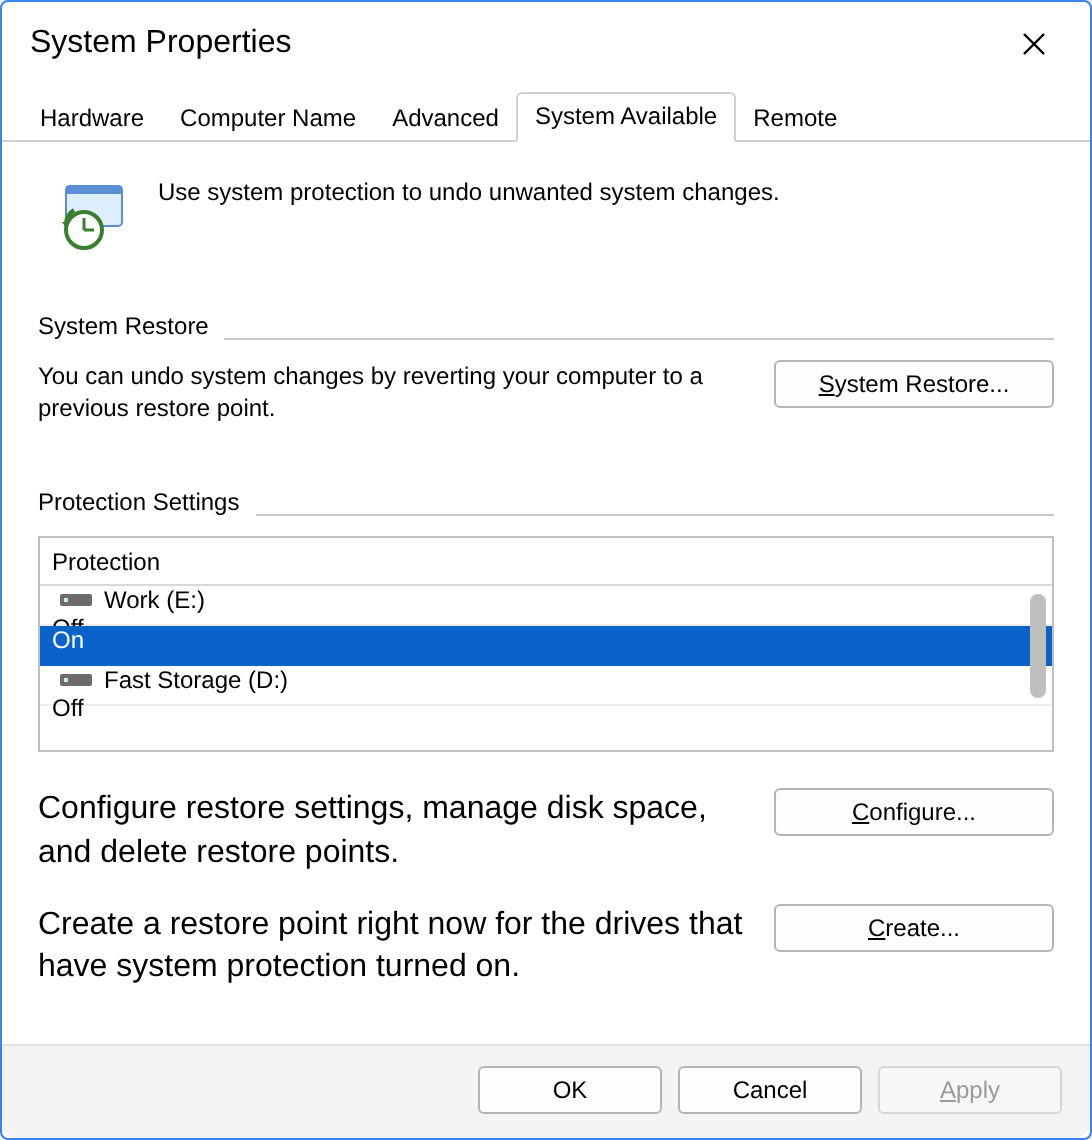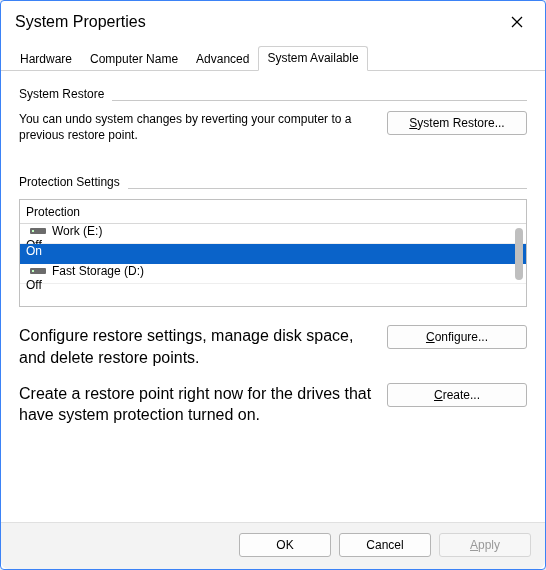--- a/index.html
+++ b/index.html
@@ -224,24 +224,39 @@
           <line x1="11" y1="1" x2="1" y2="11" stroke="#000" stroke-width="1.2"></line>
         </svg>
     </div>
   </div>
 
   <div class="tabs">
     <div class="tab">Hardware</div>
     <div class="tab">Computer Name</div>
     <div class="tab">Advanced</div>
     <div class="tab active">System Available</div>
+    <div class="tab">Remote</div>
   </div>
 
   <div class="content">
 
+    <div class="intro">
+      <span class="restore-icon">
+        <svg viewBox="0 0 40 40">
+          <rect x="6" y="8" width="28" height="20" rx="2" fill="#dceeff" stroke="#5a8fd6" stroke-width="1"></rect>
+          <rect x="6" y="8" width="28" height="4" fill="#5a8fd6"></rect>
+          <circle cx="15" cy="30" r="9" fill="#ffffff" stroke="#3a7f2e" stroke-width="2"></circle>
+          <line x1="15" y1="30" x2="15" y2="24" stroke="#3a7f2e" stroke-width="1.5"></line>
+          <line x1="15" y1="30" x2="20" y2="30" stroke="#3a7f2e" stroke-width="1.5"></line>
+          <path d="M6 26 a9 9 0 0 1 4 -6" stroke="#3a7f2e" stroke-width="2" fill="none"></path>
+          <polygon points="4,26 8,26 6,29" fill="#3a7f2e"></polygon>
+        </svg>
+      </span>
+      <div class="intro-text">Use system protection to undo unwanted system changes.</div>
+    </div>
 
     <div class="section-title">
       <span>System Restore</span>
       <span class="line"></span>
     </div>
 
     <div class="restore-row">
       <div class="restore-text">You can undo system changes by reverting your computer to a previous restore point.</div>
       <button class="btn" aria-label="System Restore...">
         <span class="ul">S</span>

